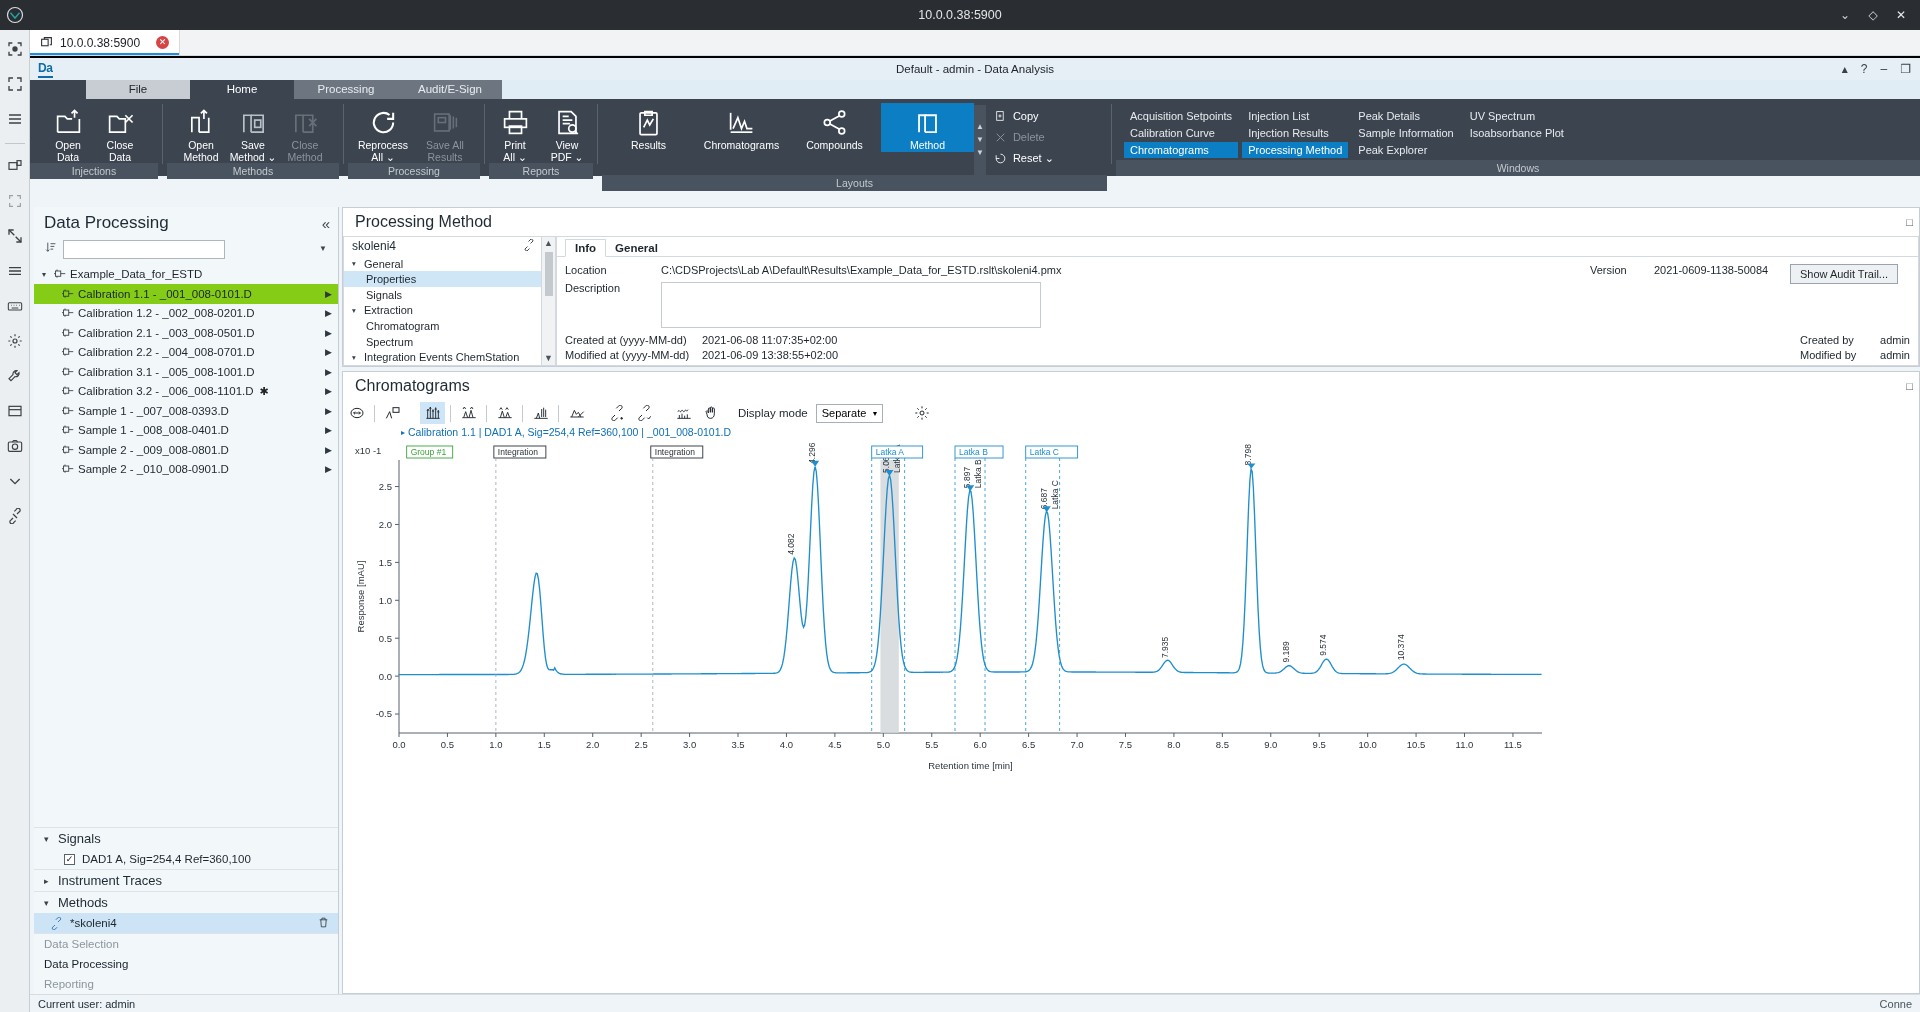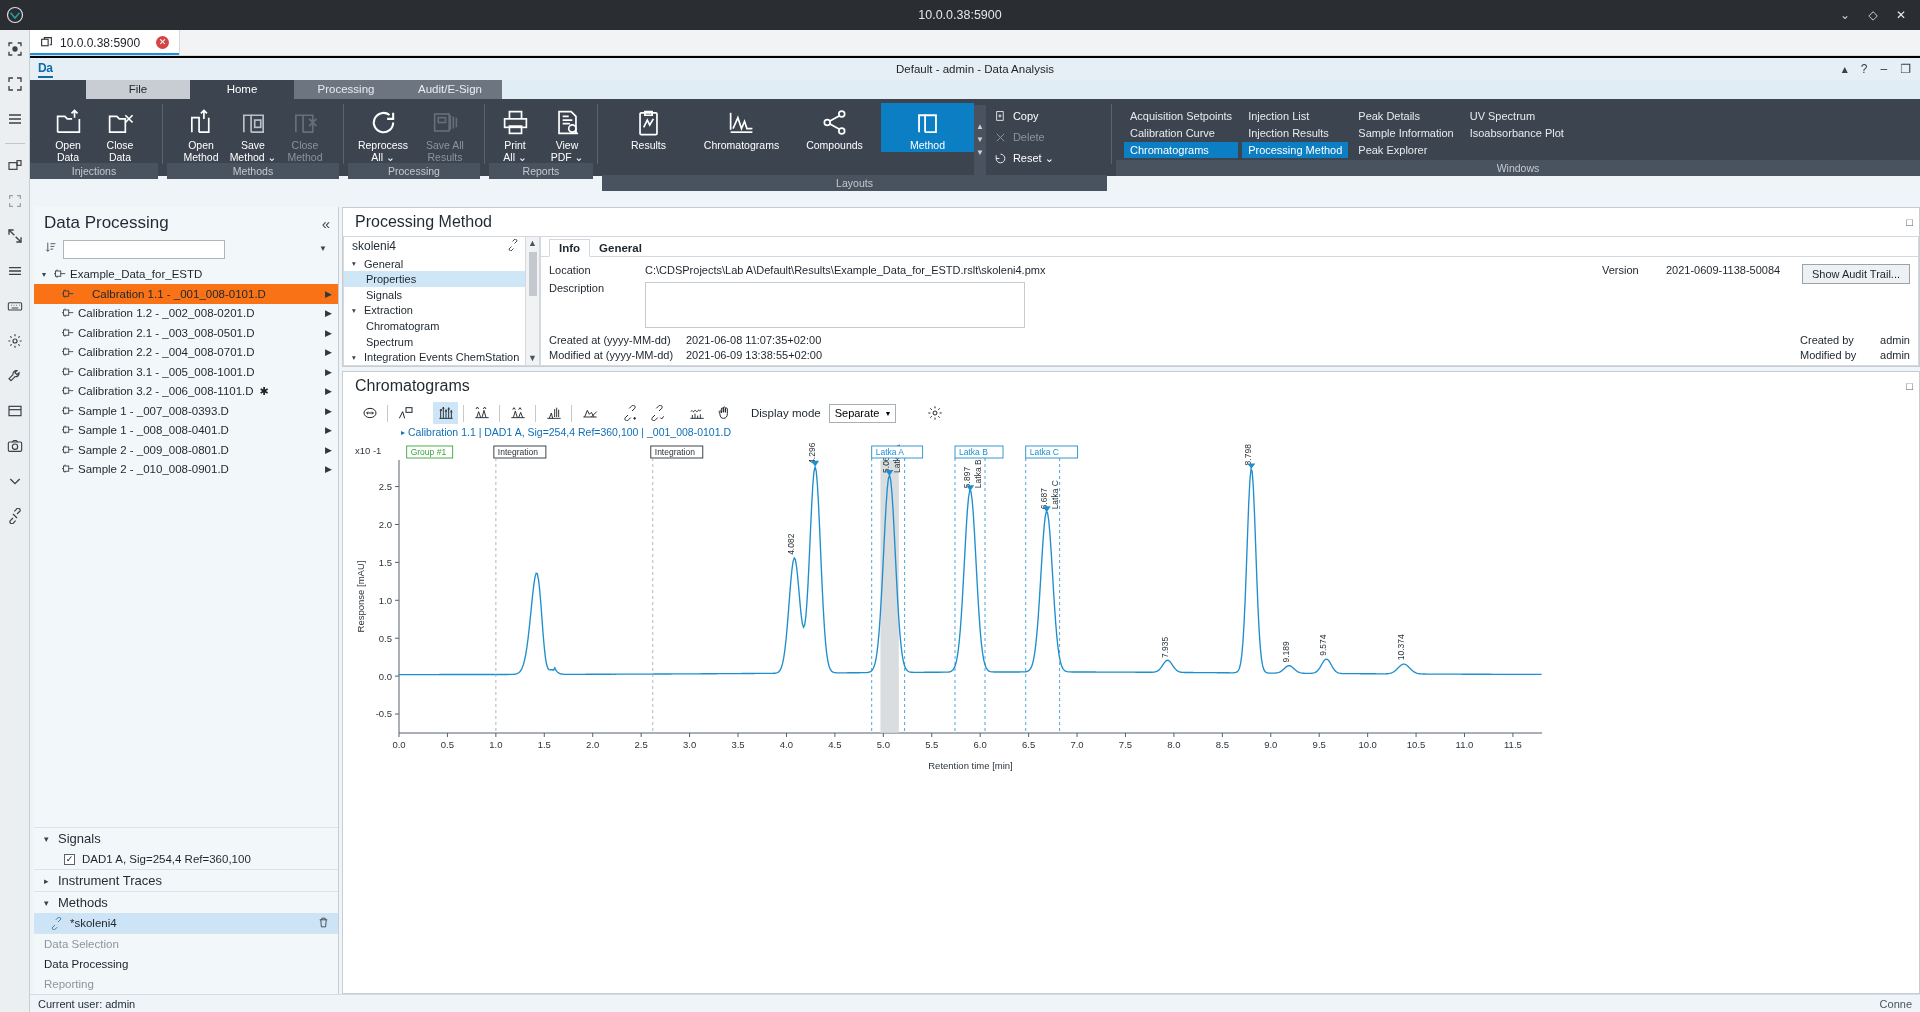--- a/index.html
+++ b/index.html
@@ -107,21 +107,21 @@
   .lp-filterrow { display:flex; align-items:center; gap:5px; padding:0 7px 5px 10px; }
   .lp-filter-ico { width:14px; color:#3c454d; }
   .lp-filter-input { flex:1; height:19px; border:1px solid #aeb6bd; background:#ffffff;
      font-size:11px; padding:0 14px 0 4px; position:relative; }
   .lp-filter-wrap { flex:1; position:relative; }
   .lp-filter-caret { position:absolute; right:4px; top:5px; font-size:8px; color:#3c454d; }
 
   .tree { flex:0 0 auto; padding-top:1px; }
   .tnode { height:19.5px; display:flex; align-items:center; font-size:11.5px; color:#1e262d;
      padding-left:8px; position:relative; }
-  .tnode.sel { background:#f97316;gap:14px; }
+  .tnode.sel { background:#84cc16; }
   .tnode .tw { width:12px; font-size:8px; color:#3a444c; display:flex; align-items:center; }
   .tnode .vial { width:16px; display:flex; align-items:center; color:#2d363d; }
   .tnode .vial svg { width:12px; height:10px; }
   .tnode .star { margin-left:6px; font-size:11px; color:#222; }
   .tnode .arrow { position:absolute; right:6px; font-size:9px; color:#2f383f; }
   .tnode.child { padding-left:28px; }
 
   .lp-spacer { flex:1; }
 
   .lp-sect { height:22px; display:flex; align-items:center; font-size:13px; color:#1f2a33;
@@ -144,21 +144,21 @@
   
   .right-side { flex:1; display:flex; flex-direction:column; padding:3px 0 0 3px; overflow:hidden; }
 
   .pm-panel { height:160px; background:#ffffff; border:1px solid #c6cdd3; display:flex;
      flex-direction:column; }
   .pm-head { height:28px; display:flex; align-items:center; padding-left:12px; }
   .pm-head h2 { font-size:16px; font-weight:normal; color:#1f2a33; }
   .pm-head .restore { margin-left:auto; padding-right:6px; color:#4a545c; font-size:11px; }
   .pm-inner { flex:1; display:flex; overflow:hidden; }
 
-  .pm-tree { width:182px; border:1px solid #d3d9de; border-right:none; display:flex; flex-direction:column; }
+  .pm-tree { width:198px; border:1px solid #d3d9de; border-right:none; display:flex; flex-direction:column; }
   .pm-tree-head { height:20px; display:flex; align-items:center; padding:0 6px 0 8px;
      font-size:12px; color:#1f2a33; }
   .pm-tree-head .link { margin-left:auto; color:#2c3943; }
   .pm-tree-head svg { width:12px; height:12px; }
   .pmnode { height:16.5px; display:flex; align-items:center; font-size:11px; color:#1e262d;
      padding-left:8px; white-space:nowrap; }
   .pmnode.sel { background:#cfe6f7; }
   .pmnode .tw { width:12px; font-size:7.5px; color:#39434b; }
   .pmnode.child { padding-left:22px; }
 
@@ -172,39 +172,39 @@
   .pm-tabs { height:20px; display:flex; align-items:flex-end; padding-left:8px;
      border-bottom:1px solid #d3d9de; }
   .pm-tab { font-size:11.5px; padding:2px 9px 2px 9px; color:#1e262d;font-weight:bold; }
   .pm-tab.active { border:1px solid #d3d9de; border-bottom:1px solid #ffffff;
      margin-bottom:-1px; background:#ffffff; }
   .pm-fields { flex:1; padding:7px 0 0 0; position:relative; font-size:11px; color:#1d252c; }
   .pm-row { display:flex; align-items:flex-start; margin-bottom:6px; }
   .pm-lbl { width:104px; padding-left:8px; }
   .pm-val { flex:1; }
   .pm-desc-box { width:380px; height:46px; border:1px solid #c4cbd1; background:#fff; }
-  .pm-right { position:absolute; right:8px; top:7px; display:flex; align-items:flex-start; gap:8px; }
+  .pm-right { position:absolute; right:20px; top:7px; display:flex; align-items:flex-start; gap:8px; }
   .pm-ver-lbl { width:56px; }
   .pm-ver-val { width:128px; }
   .btn-audit { border:1px solid #9aa3ab; background:#eef1f3; font-size:11px; padding:3px 9px; }
   .pm-bottom { position:absolute; bottom:4px; left:0; right:8px; display:flex; }
   .pm-bl { display:flex; flex-direction:column; gap:3px;justify-content:space-between; }
   .pm-br { display:flex; flex-direction:column; gap:3px; margin-left:auto; }
   .pm-bl .r,.pm-br .r { display:flex; }
   .pm-bl .r .l { width:145px; padding-left:8px; }
   .pm-br .r .l { width:80px; }
 
   
   .chrom-panel { flex:1; margin-top:4px; background:#ffffff; border:1px solid #c6cdd3;
      display:flex; flex-direction:column; overflow:hidden; }
   .ch-head { height:28px; display:flex; align-items:center; padding-left:12px; }
   .ch-head h2 { font-size:16px; font-weight:normal; color:#1f2a33; }
   .ch-head .restore { margin-left:auto; padding-right:6px; color:#4a545c; font-size:11px; }
 
-  .ch-toolbar { height:26px; display:flex; align-items:center; padding-left:14px; gap:2px; }
+  .ch-toolbar { height:26px; display:flex; align-items:center; padding-left:1px; gap:2px; }
   .tb-btn { width:25px; height:22px; display:flex; align-items:center; justify-content:center;
      color:#20272d; }
   .tb-btn.active { background:#cde5f6; }
   .tb-btn svg { width:18px; height:16px; }
   .tb-sep { width:1px; height:17px; background:#c3cad0; margin:0 3px; }
   .tb-gap { width:11px; }
   .tb-label { font-size:11.5px; color:#1d252c; margin-left:13px; margin-right:6px; }
   .tb-select { height:19px; border:1px solid #a8b0b7; background:#fff; font-size:11px;
      padding:0 16px 0 5px; position:relative; display:flex; align-items:center; }
   .tb-select .cr { position:absolute; right:4px; font-size:7px; }

